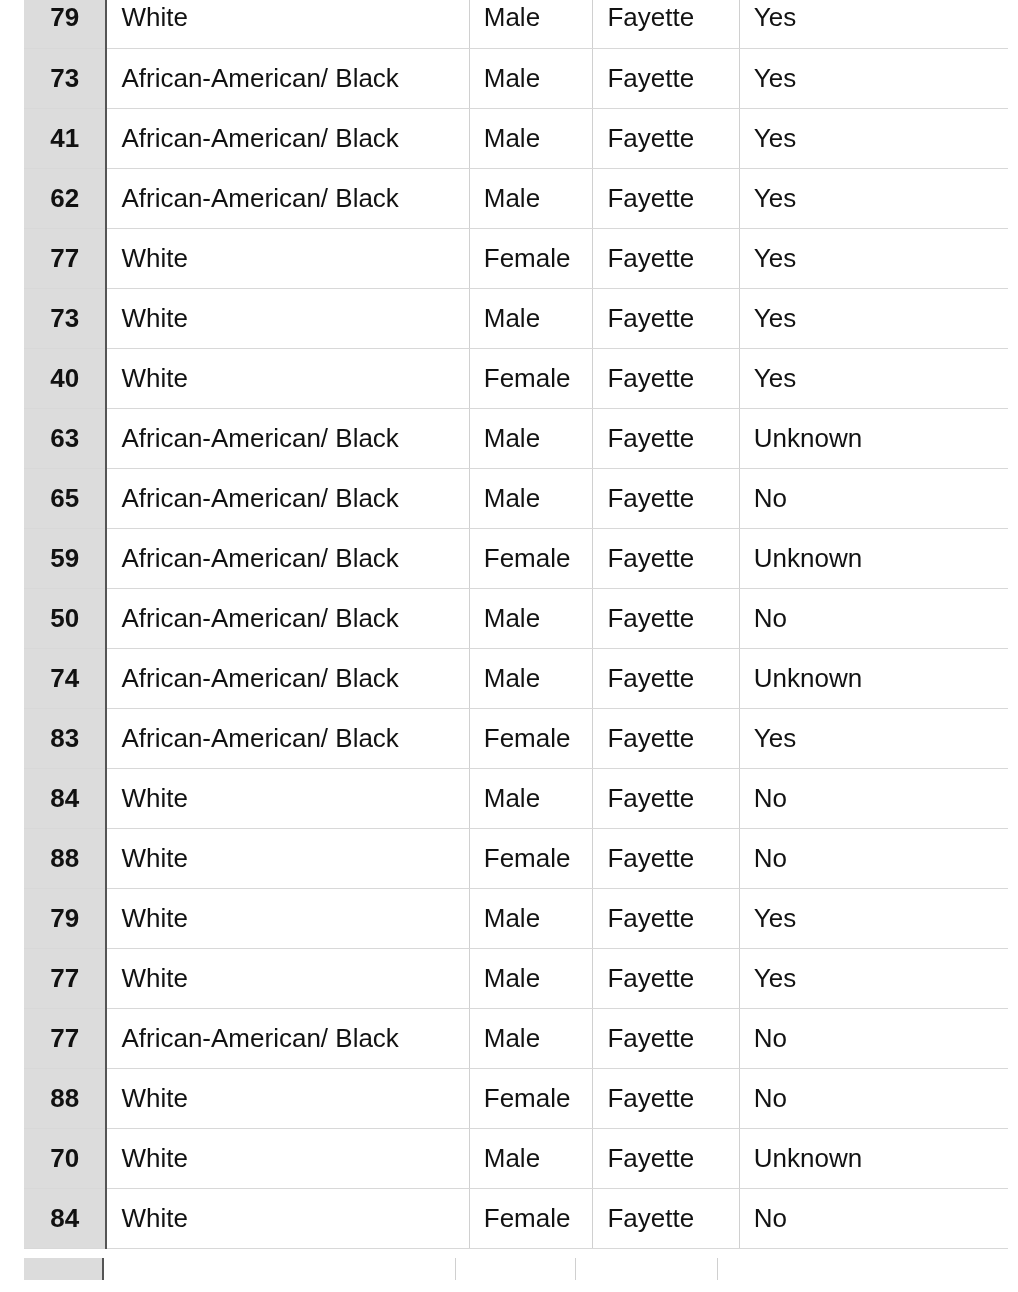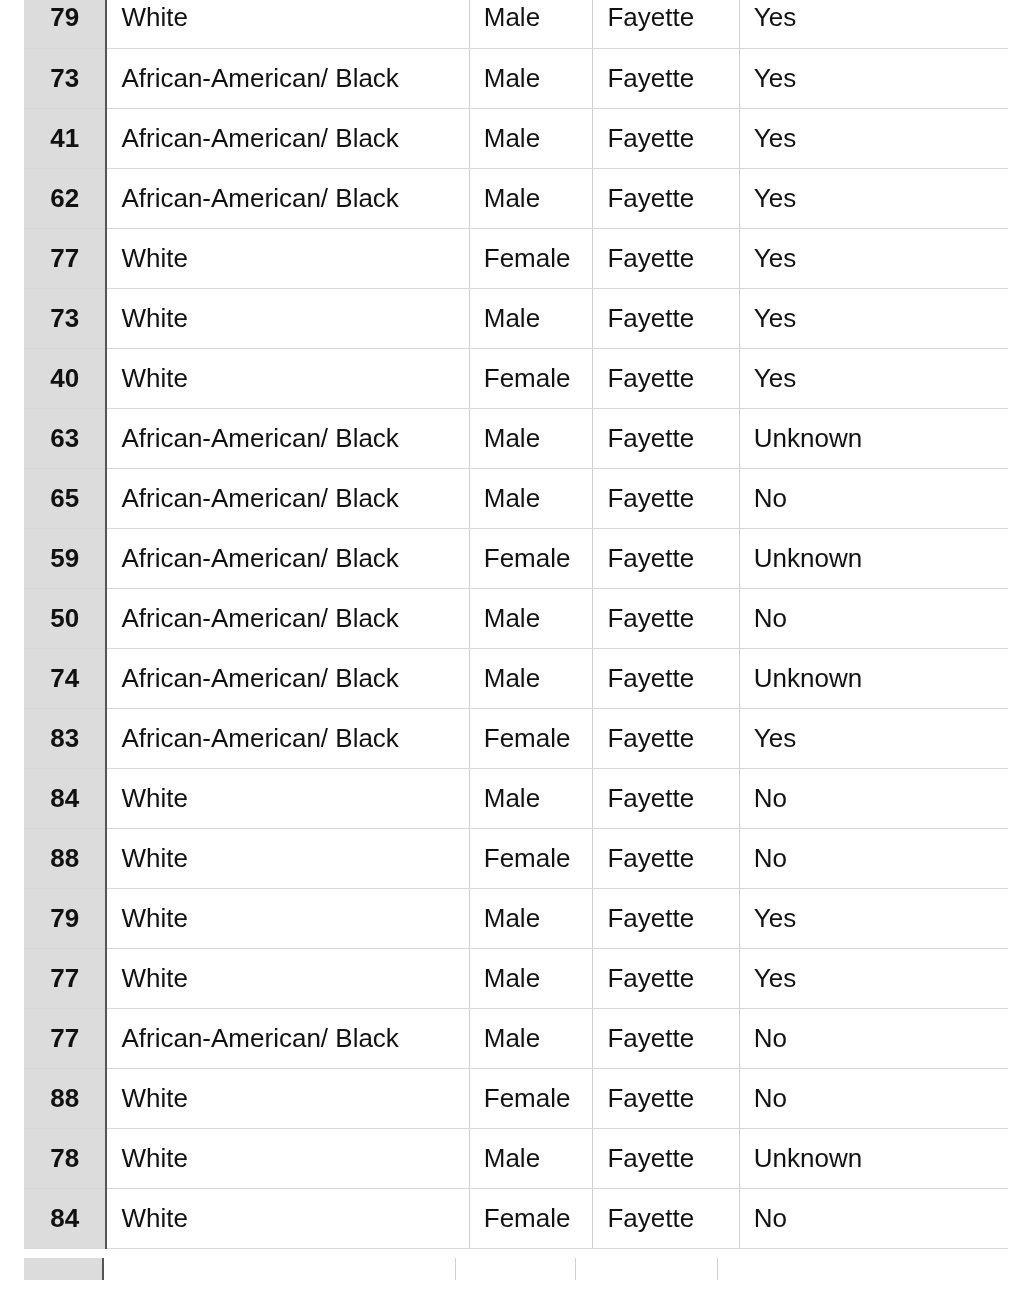--- a/index.html
+++ b/index.html
@@ -229,21 +229,21 @@
           <td class="last">No</td>
         </tr>
         <tr>
           <td class="age">88</td>
           <td>White</td>
           <td>Female</td>
           <td>Fayette</td>
           <td class="last">No</td>
         </tr>
         <tr>
-          <td class="age">78</td>
+          <td class="age">70</td>
           <td>White</td>
           <td>Male</td>
           <td>Fayette</td>
           <td class="last">Unknown</td>
         </tr>
         <tr>
           <td class="age">84</td>
           <td>White</td>
           <td>Female</td>
           <td>Fayette</td>

